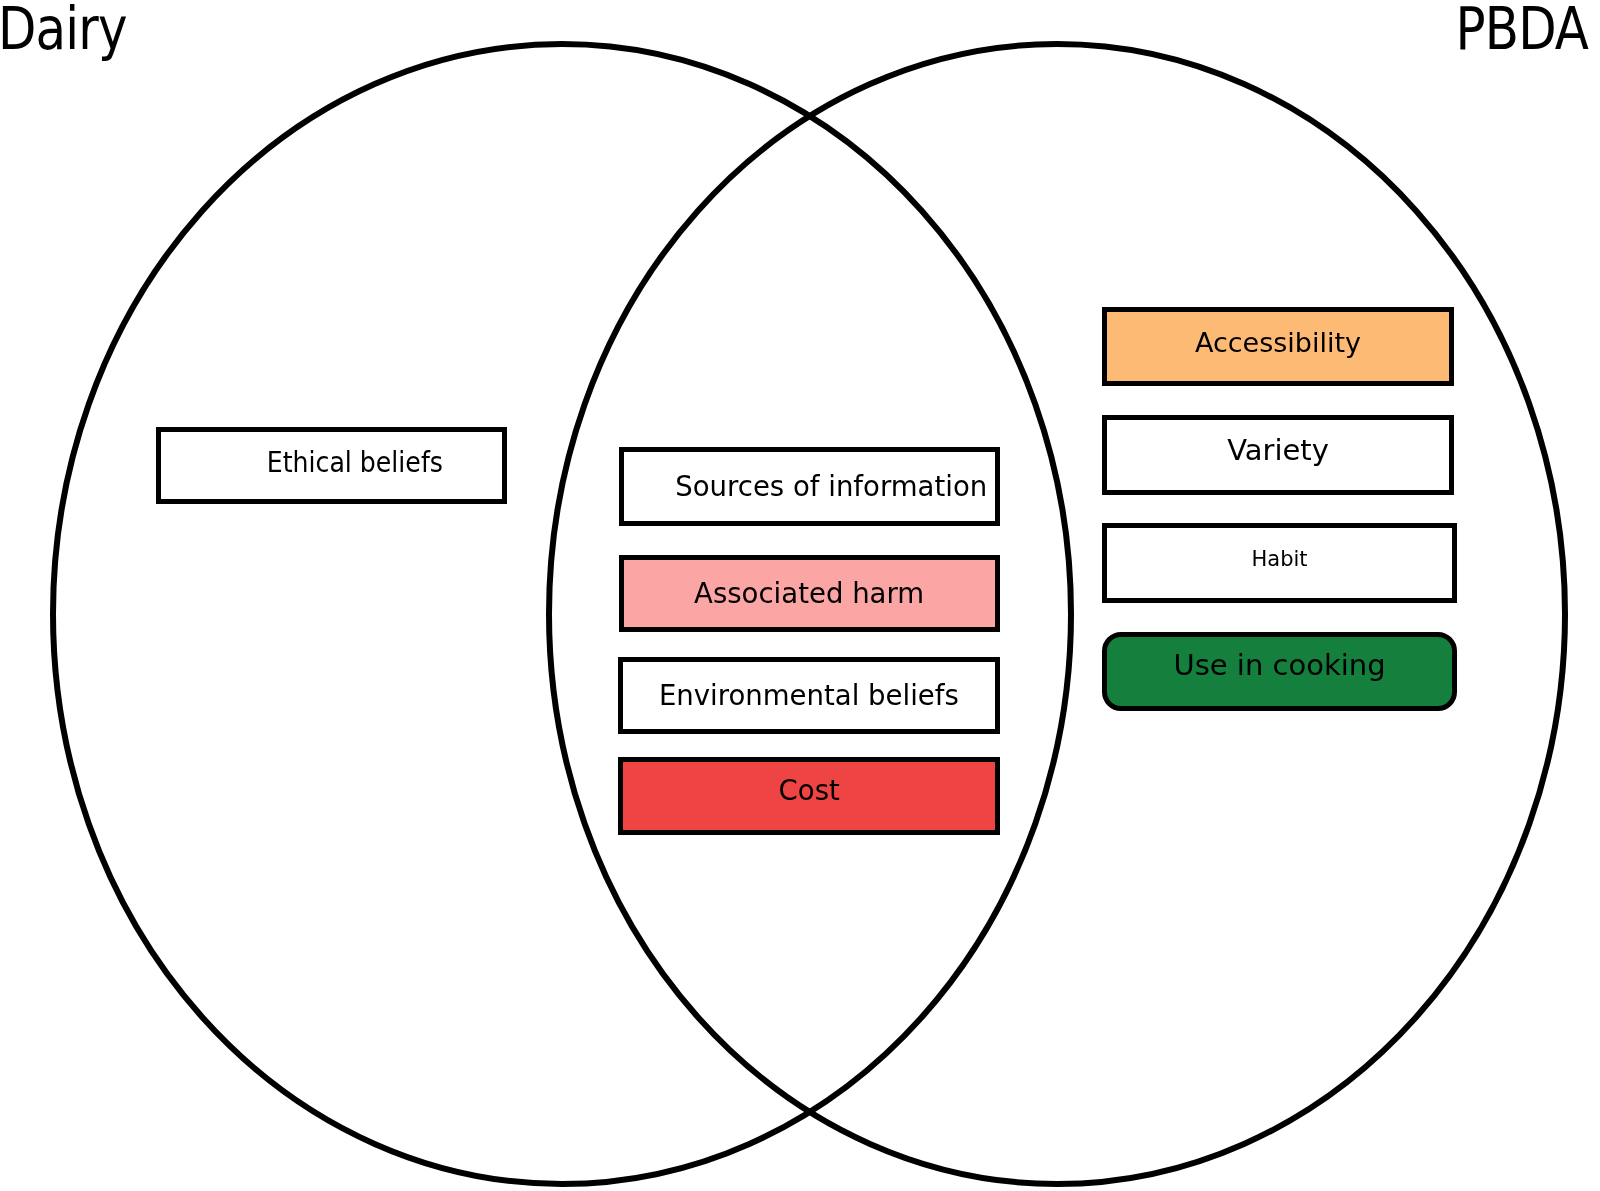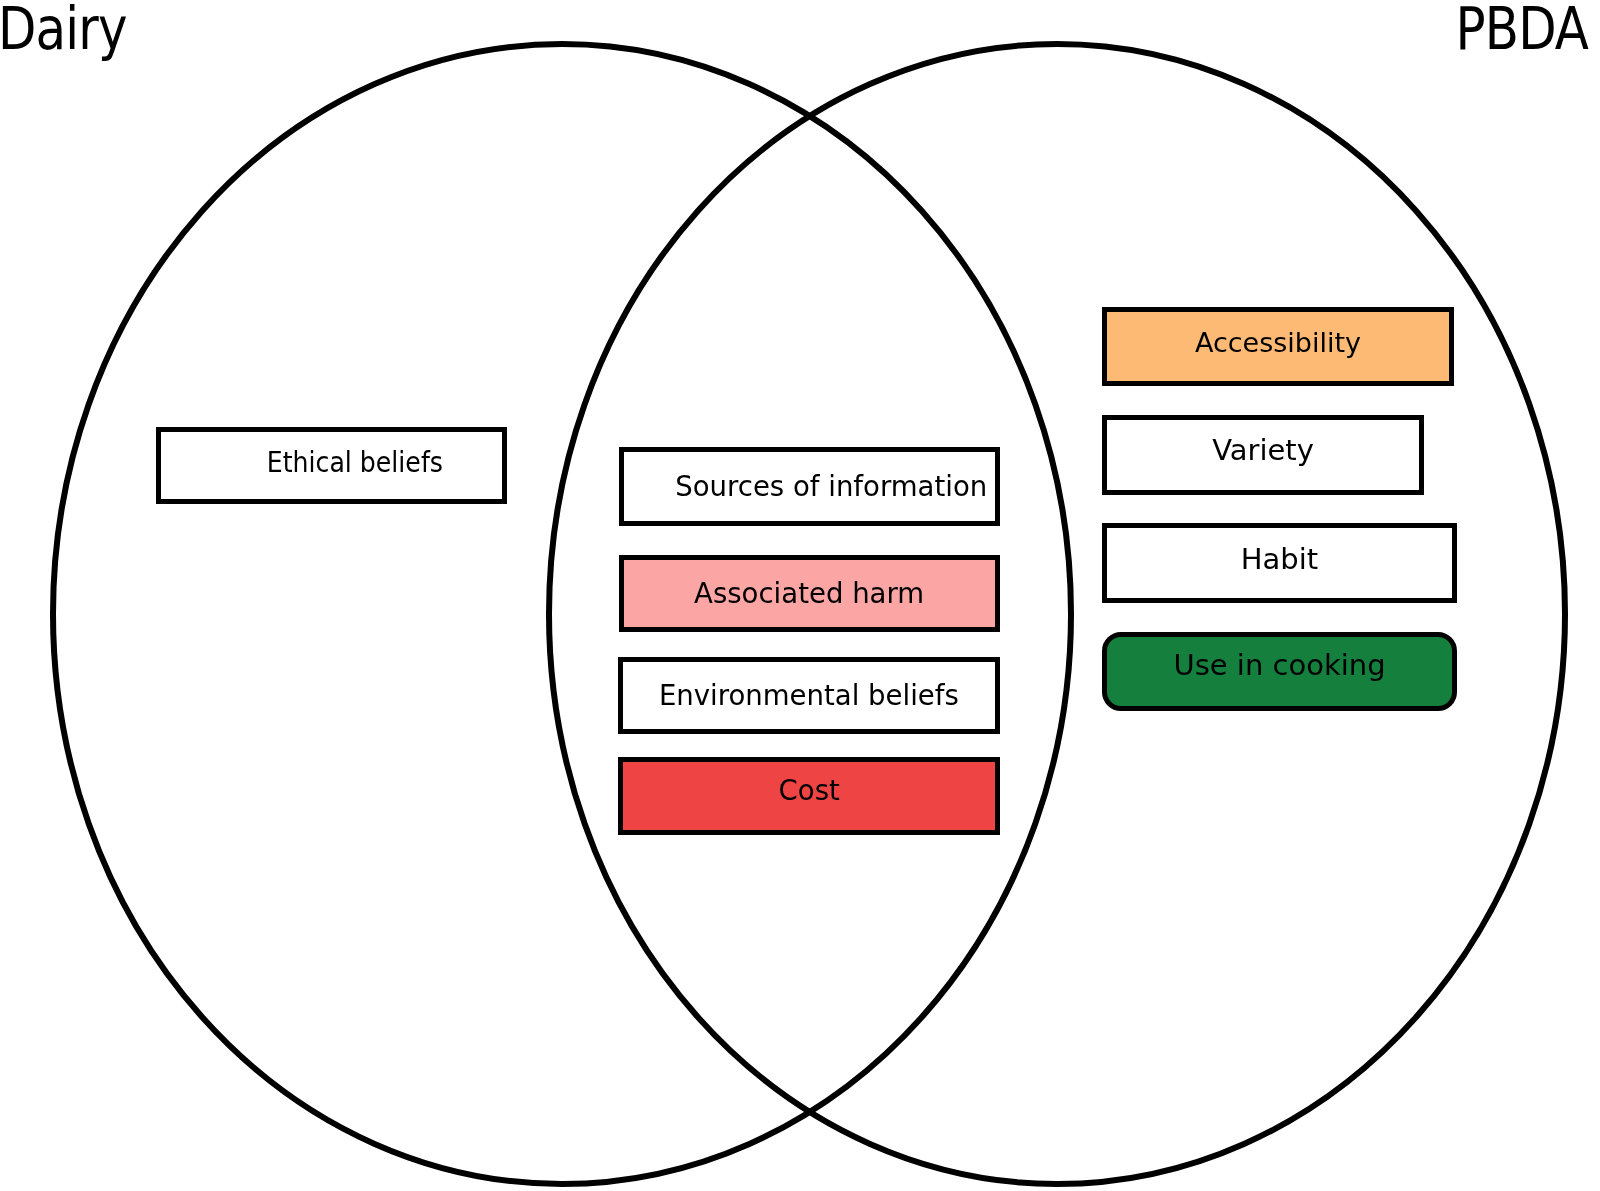--- a/index.html
+++ b/index.html
@@ -65,26 +65,26 @@
     #box-env     { left: 618px; top: 657px; width: 382px; height: 77px; }
     #box-cost    { left: 618px; top: 757px; width: 382px; height: 78px; }
     #box-sources .factor-label,
     #box-harm .factor-label,
     #box-env .factor-label,
     #box-cost .factor-label { font-size: 29px; transform: scaleX(0.95); }
     #box-cost .factor-label { margin-top: -12px; }
 
     
     #box-access  { left: 1102px; top: 307px; width: 352px; height: 79px; }
-    #box-variety { left: 1102px; top: 415px; width: 322px; height: 80px; }
+    #box-variety { left: 1102px; top: 415px; width: 352px; height: 80px; }
     #box-habit   { left: 1102px; top: 523px; width: 355px; height: 80px; }
     #box-cooking { left: 1102px; top: 632px; width: 355px; height: 79px; }
     #box-access .factor-label  { font-size: 27px; margin-top: -8px; }
     #box-variety .factor-label { font-size: 29px; margin-top: -10px; }
-    #box-habit .factor-label   { font-size: 29px; margin-top: -8px; }
+    #box-habit .factor-label   { font-size: 21px; margin-top: -8px; }
     #box-cooking .factor-label { font-size: 29px; margin-top: -12px; }
   </style>
 </head>
 <body style="background: rgb(255, 255, 255); color: rgb(0, 0, 0);">
 
 <svg id="venn-svg" xmlns="http://www.w3.org/2000/svg" viewBox="0 0 1600 1191">
   <ellipse id="circle-dairy" cx="562" cy="614" rx="509" ry="570" fill="none" stroke="#000000" stroke-width="6"></ellipse>
   <ellipse id="circle-pbda" cx="1057" cy="614" rx="508" ry="570" fill="none" stroke="#000000" stroke-width="6"></ellipse>
 </svg>
 

